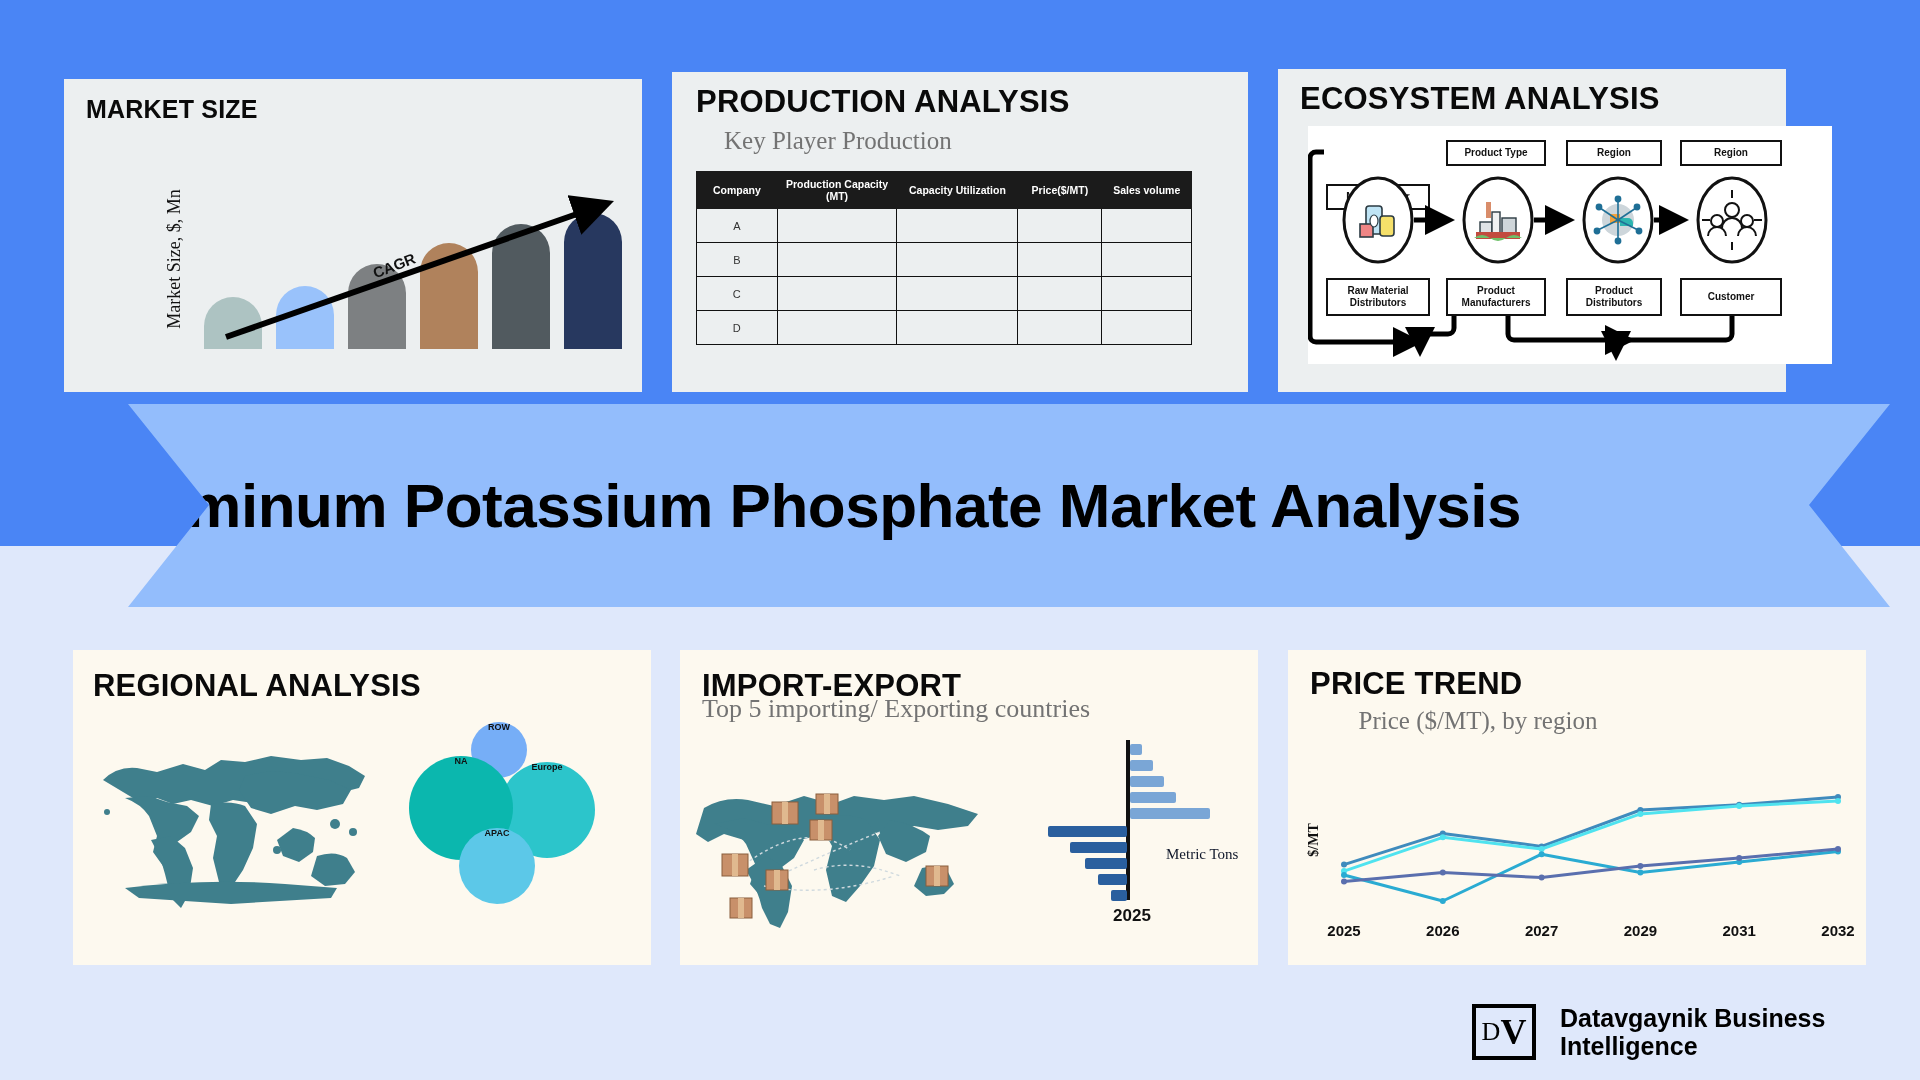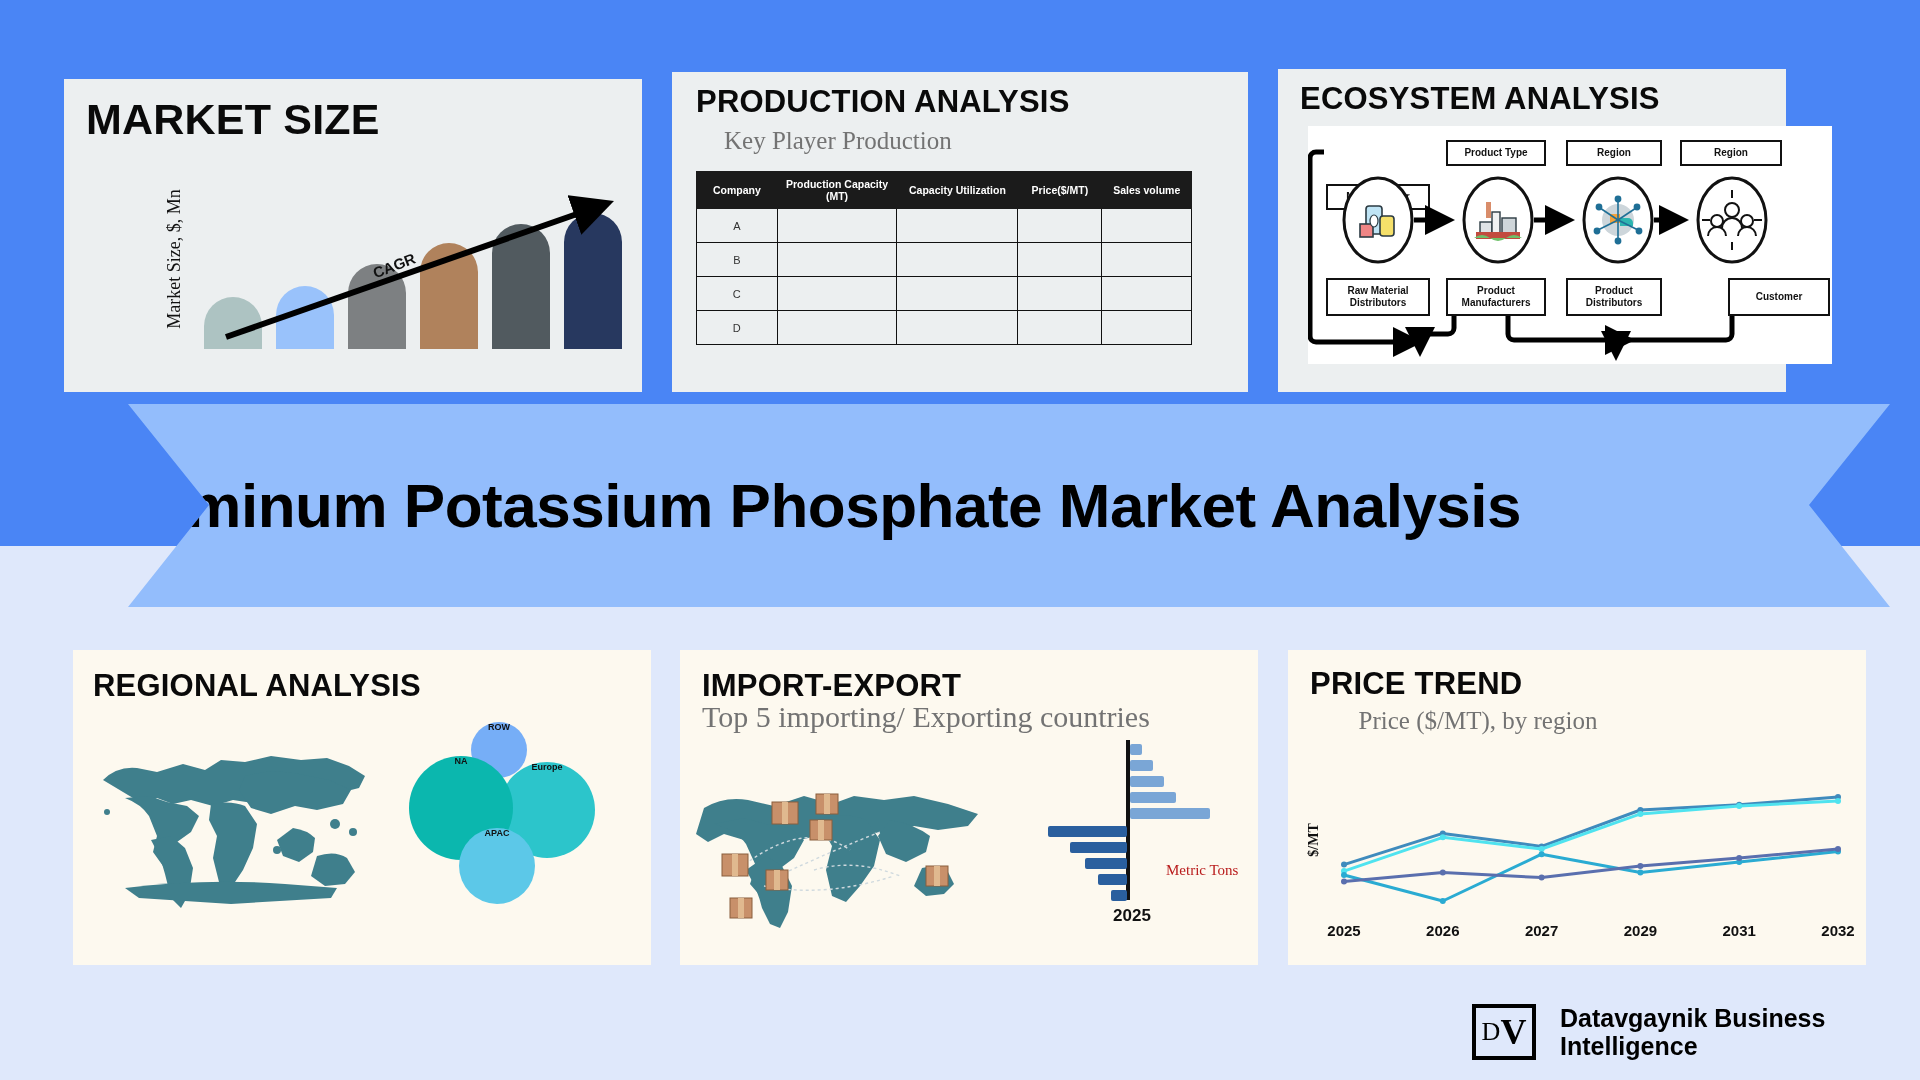--- a/index.html
+++ b/index.html
@@ -32,21 +32,21 @@
     letter-spacing:0.2px;
     font-stretch:condensed;
   }
   .panel-sub{
     font-family:"Liberation Serif", serif;
     color:#737373;
   }
 
   
   #p-market{left:64px;top:79px;width:578px;height:313px;}
-  #p-market .panel-title{position:absolute;left:22px;top:16px;font-size:43px;}
+  #p-market .panel-title{position:absolute;left:22px;top:16px;font-size:25px;}
   #ms-axis-label{
     position:absolute;left:110px;top:180px;
     transform:translate(-50%,-50%) rotate(-90deg);
     font-family:"Liberation Serif", serif;font-size:18px;color:#111;
     white-space:nowrap;
   }
   #ms-bars{position:absolute;left:140px;top:120px;width:430px;height:150px;}
   .ms-bar{
     position:absolute;bottom:0;width:58px;
     border-radius:29px 29px 0 0;
@@ -115,21 +115,21 @@
     font-stretch:condensed;
     letter-spacing:-0.5px;
     white-space:nowrap;
   }
 
   
   #p-region{left:73px;top:650px;width:578px;height:315px;}
   #p-region .panel-title{position:absolute;left:20px;top:18px;font-size:31px;}
   #p-import{left:680px;top:650px;width:578px;height:315px;}
   #p-import .panel-title{position:absolute;left:22px;top:18px;font-size:31px;}
-  #p-import .panel-sub{position:absolute;left:22px;top:50px;font-size:30px;}
+  #p-import .panel-sub{position:absolute;left:22px;top:44px;font-size:26px;}
   #p-price{left:1288px;top:650px;width:578px;height:315px;}
   #p-price .panel-title{position:absolute;left:22px;top:16px;font-size:31px;}
   #p-price .panel-sub{
     position:absolute;left:60px;top:56px;width:260px;
     font-size:25px;text-align:center;line-height:1.22;
   }
   #price-ylabel{
     position:absolute;left:26px;top:190px;
     transform:translate(-50%,-50%) rotate(-90deg);
     font-family:"Liberation Serif", serif;font-weight:bold;font-size:14px;color:#111;
@@ -145,22 +145,22 @@
     position:absolute;border-radius:50%;
     display:flex;align-items:flex-start;justify-content:center;
     font-size:9px;font-weight:bold;color:#111;
   }
 
   
   #ie-chart{position:absolute;left:360px;top:90px;width:200px;height:180px;}
   .ie-bar{position:absolute;height:11px;border-radius:2px;}
   #ie-axis{position:absolute;left:86px;top:0;width:3.5px;height:160px;background:#111;}
   #ie-metric{
-    position:absolute;left:126px;top:122px;
-    font-family:"Liberation Serif",serif;font-size:15px;color:#b91c1c;
+    position:absolute;left:126px;top:106px;
+    font-family:"Liberation Serif",serif;font-size:15px;color:#0f172a;
     white-space:nowrap;
   }
   #ie-year{
     position:absolute;left:62px;top:166px;width:60px;text-align:center;
     font-size:17px;font-weight:bold;color:#111;
   }
 
   
   #logo{position:absolute;left:1472px;top:996px;width:412px;height:72px;display:flex;align-items:center;}
   #logo-mark{
@@ -335,21 +335,21 @@
               <path d="M4 48 a9 9 0 0 1 18 0"></path>
               <circle cx="43" cy="33" r="6"></circle>
               <path d="M34 48 a9 9 0 0 1 18 0"></path>
               <line x1="28" y1="2" x2="28" y2="10"></line>
               <line x1="28" y1="54" x2="28" y2="62"></line>
               <line x1="-2" y1="32" x2="6" y2="32"></line>
               <line x1="50" y1="32" x2="58" y2="32"></line>
             </g>
           </g>
         </svg></div>
-      <div class="eco-box" style="left: 372px; top: 152px; width: 102px; height: 38px; padding: 2px; margin-left: 48px;">Customer</div>
+      <div class="eco-box" style="left: 372px; top: 152px; width: 102px; height: 38px; padding: 2px;">Customer</div>
       <svg viewBox="0 0 524 238" width="524" height="238" style="position: absolute; left: 0px; top: 0px; pointer-events: none;">
    <defs>
           <marker id="ea" markerWidth="6" markerHeight="6" refX="3" refY="3" orient="auto">
             <polygon points="0,0 6,3 0,6" fill="#000"></polygon>
           </marker>
         </defs>
    <g stroke="#000" stroke-width="5" fill="none" marker-end="url(#ea)">
      <line x1="106" y1="94" x2="132" y2="94"></line>
      <line x1="226" y1="94" x2="252" y2="94"></line>
      <line x1="346" y1="94" x2="366" y2="94"></line>

